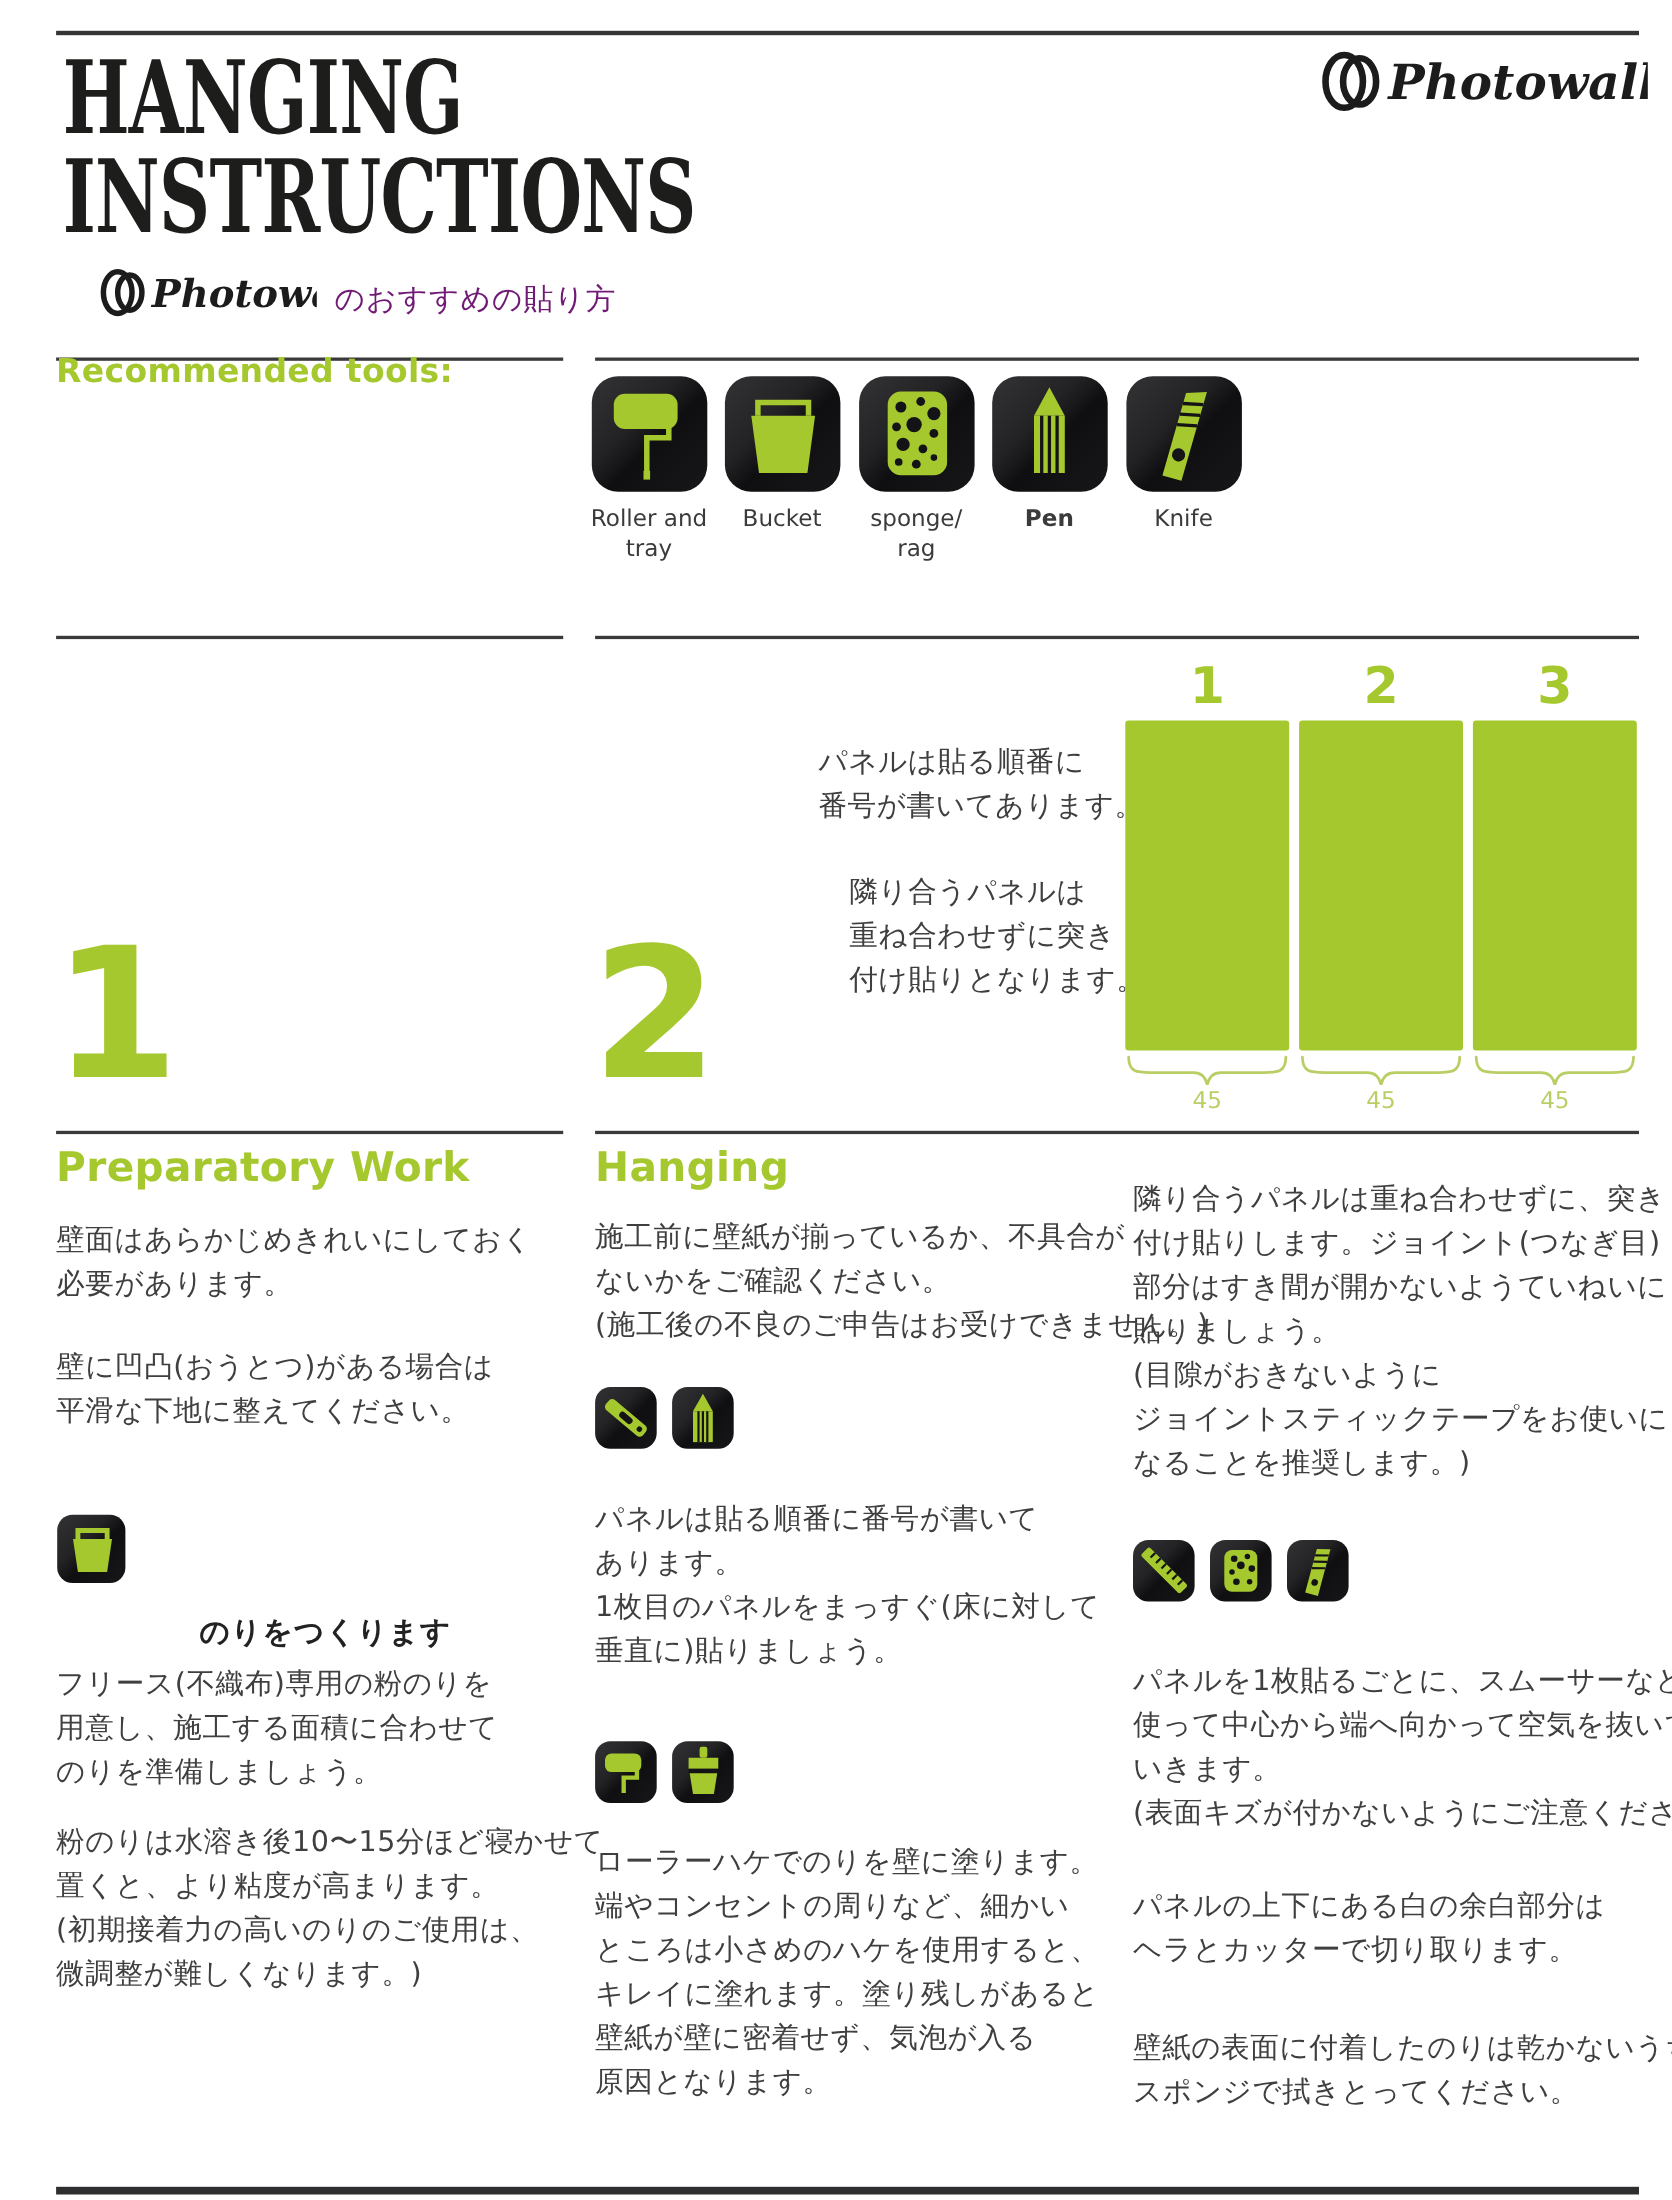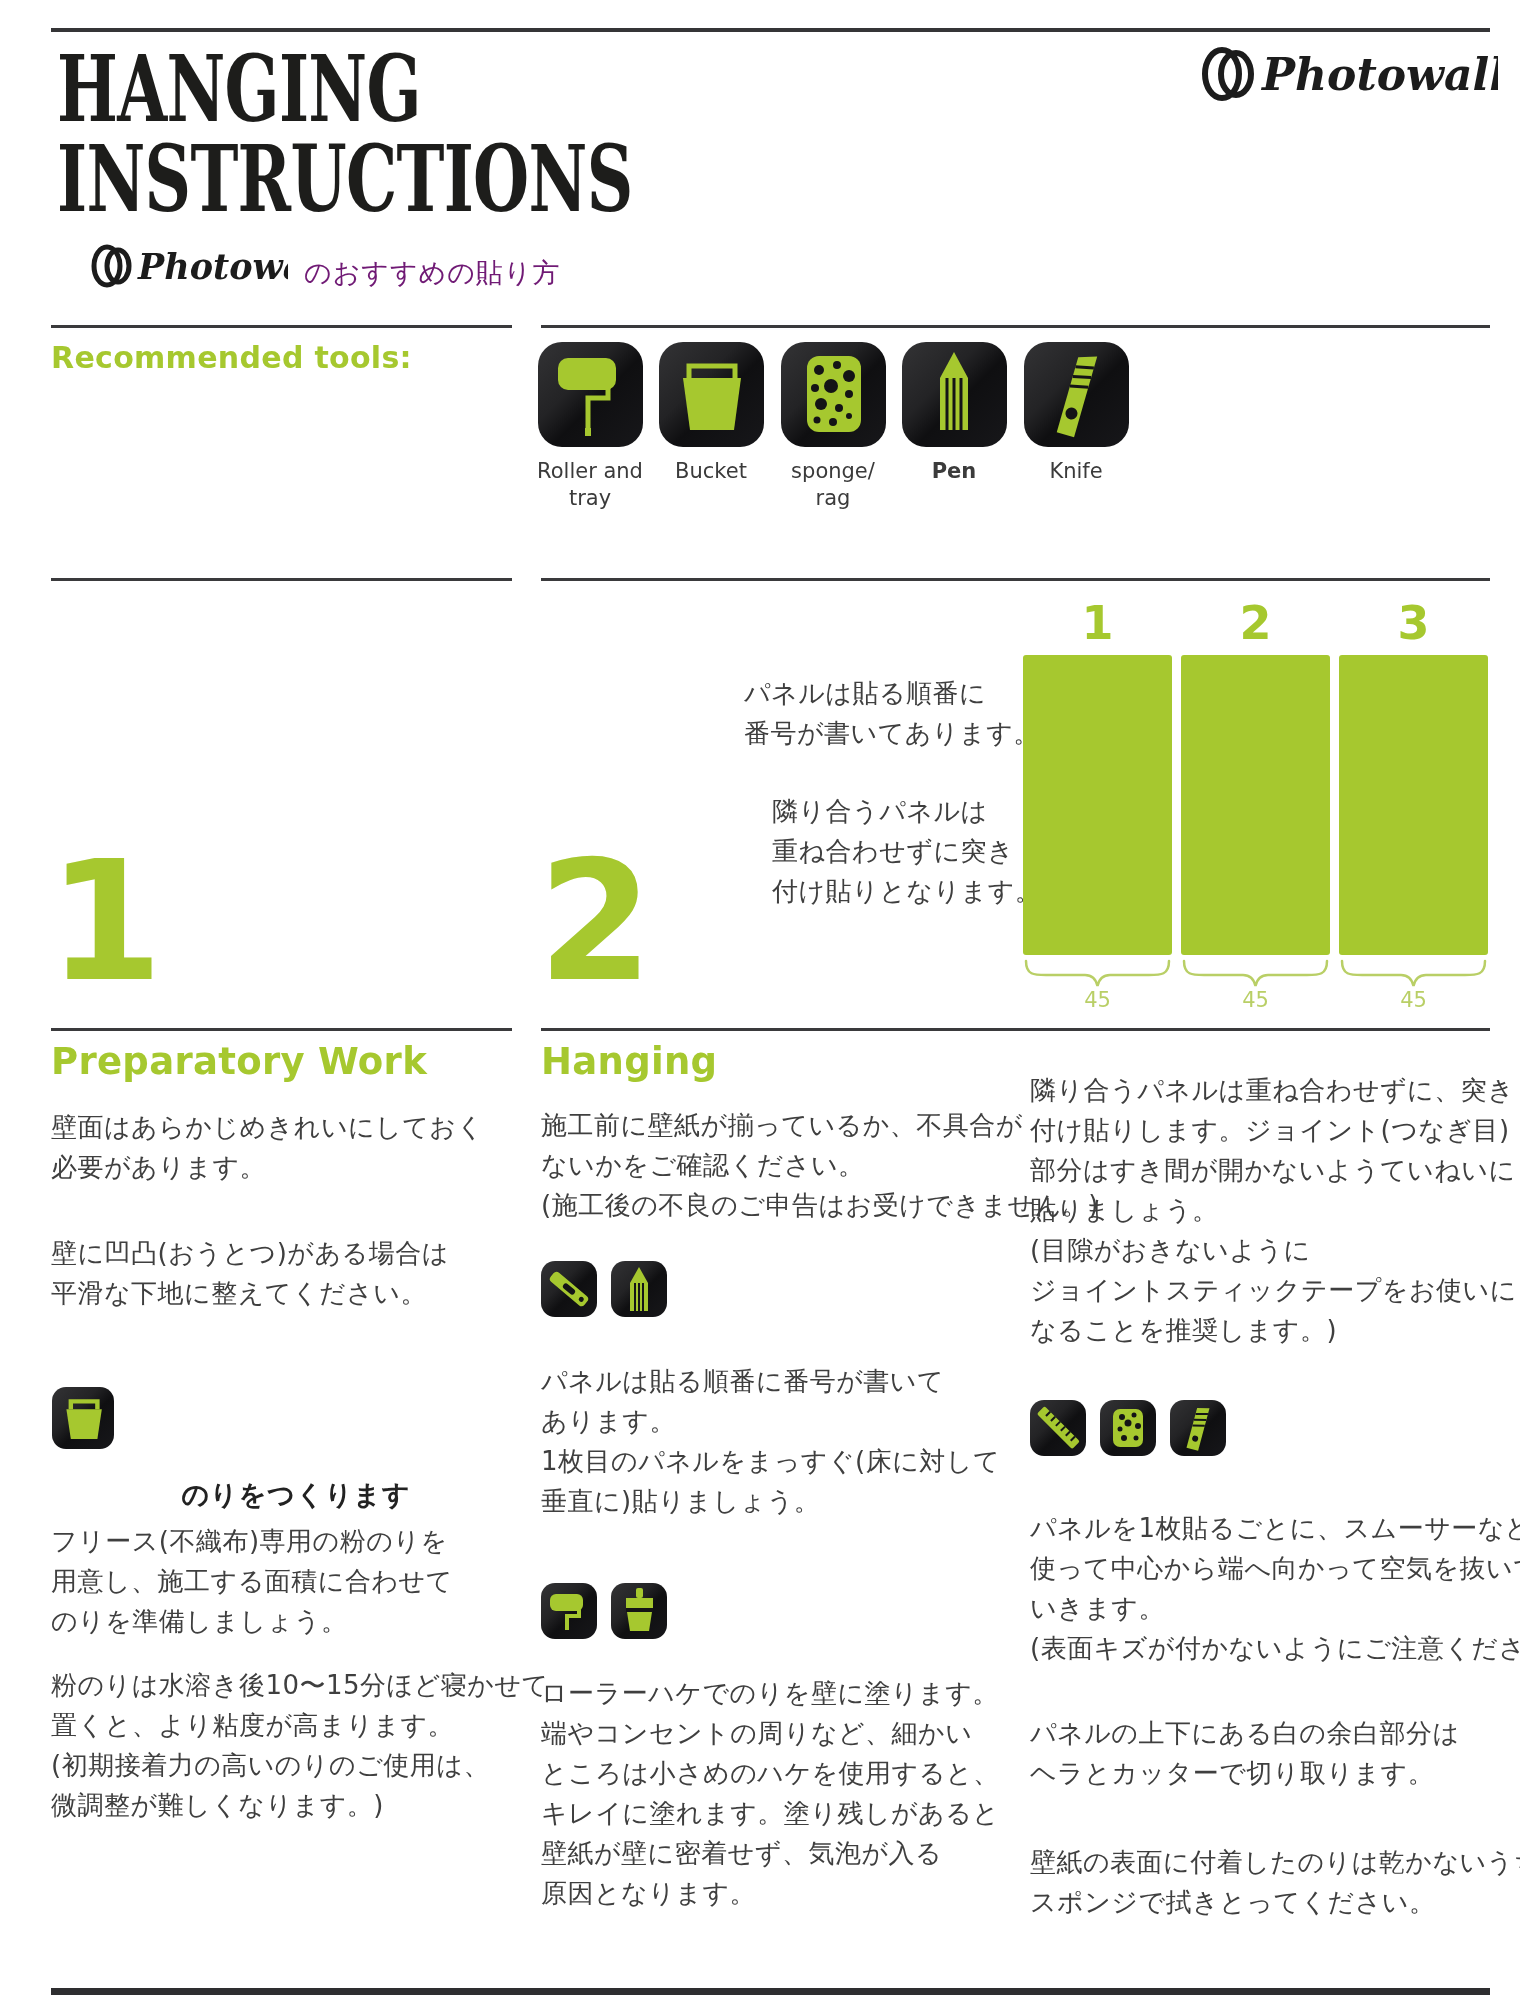--- a/index.html
+++ b/index.html
@@ -62,21 +62,21 @@
       <ellipse cx="19" cy="28" rx="13" ry="19" fill="none" stroke="#1c1c1c" stroke-width="5"></ellipse>
       <ellipse cx="30" cy="28" rx="11" ry="16" fill="none" stroke="#1c1c1c" stroke-width="5"></ellipse>
       <text x="50" y="41" font-size="35" class="logo-text">Photowall</text>
     </svg>
     <div id="subtitle-jp">のおすすめの貼り方</div>
   </div>
 
   <div class="rule" style="left:51px;top:325px;width:461px;"></div>
   <div class="rule" style="left:541px;top:325px;width:949px;"></div>
 
-  <div class="abs h-green" style="left:51px;top:340px;font-size:30px;">Recommended tools:</div>
+  <div class="abs h-green" style="left:51px;top:320px;font-size:30px;">Recommended tools:</div>
 
   <div class="tile" style="left:538px;top:342px;width:105px;height:105px;">
     <svg width="105" height="105" viewBox="0 0 105 105">
       <rect x="20" y="16" width="58" height="32" rx="10" fill="#a6c82f"></rect>
       <path d="M70,46 v10 H50 v34" fill="none" stroke="#a6c82f" stroke-width="5"></path>
       <rect x="47" y="86" width="6" height="8" fill="#a6c82f"></rect>
     </svg>
   </div>
   <div class="tile" style="left:659px;top:342px;width:105px;height:105px;">
     <svg width="105" height="105" viewBox="0 0 105 105">
@@ -181,21 +181,21 @@
 
   <div class="wlabel" style="left:1023px;top:988px;">45</div>
   <div class="wlabel" style="left:1181px;top:988px;">45</div>
   <div class="wlabel" style="left:1339px;top:988px;">45</div>
 
   <div class="rule" style="left:51px;top:1028px;width:461px;"></div>
   <div class="rule" style="left:541px;top:1028px;width:949px;"></div>
 
   <div class="col" style="left:51px;top:1040px;">
     <div class="h-green" style="margin-bottom:24px;">Preparatory Work</div>
-    <div style="margin-bottom:46px;">
+    <div style="margin-bottom:36px;">
       <div class="jp">壁面はあらかじめきれいにしておく</div>
       <div class="jp">必要があります。</div>
     </div>
     <div style="margin-bottom:74px;">
       <div class="jp">壁に凹凸(おうとつ)がある場合は</div>
       <div class="jp">平滑な下地に整えてください。</div>
     </div>
     <div class="tile-s" style="width:62px;height:62px;margin-left:1px;margin-bottom:28px;">
       <svg width="62" height="62" viewBox="0 0 56 56">
         <path d="M17,20 V13 H41 V20" fill="none" stroke="#a6c82f" stroke-width="4"></path>

